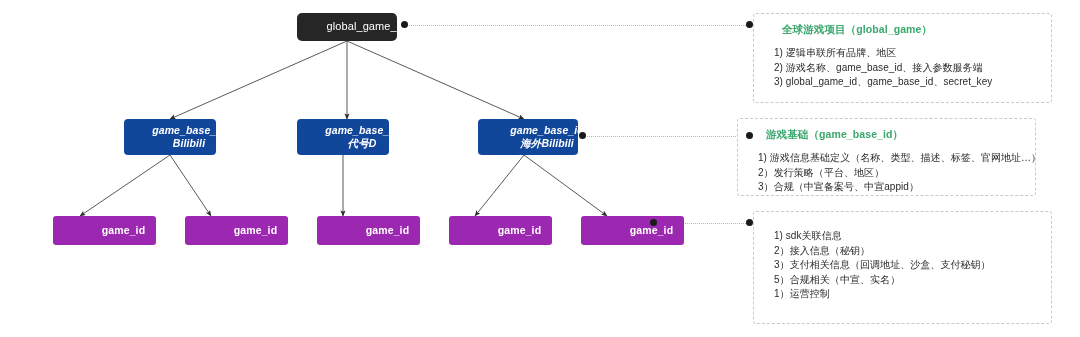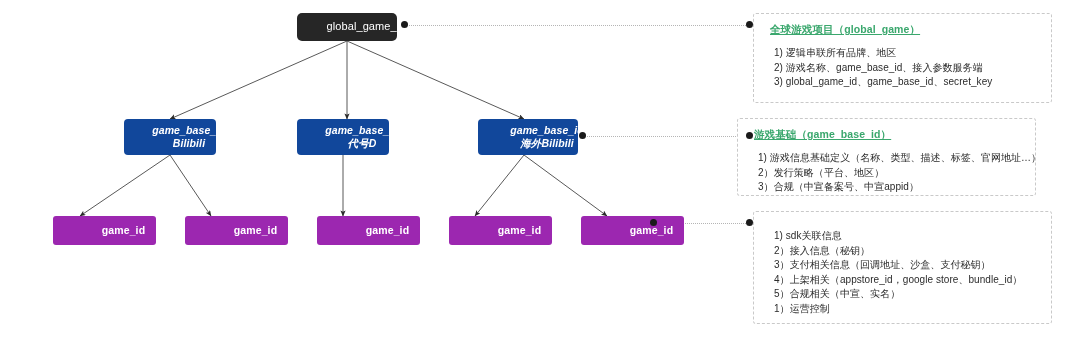--- a/index.html
+++ b/index.html
@@ -78,24 +78,23 @@
     border: 1px dashed #c9c9c9;
     border-radius: 3px;
     background: #ffffff;
     padding: 9px 12px 10px 12px;
     z-index: 3;
   }
   .panel-title {
     color: #3aa76d;
     font-weight: bold;
     font-size: 10.5px;
-    margin: 0 0 9px 4px;
+    margin: 0 0 9px 16px;
     letter-spacing: 0.1px;
     white-space: nowrap;
-    text-decoration: underline;
   }
   .panel-list {
     margin: 8px;
     padding: 0;
     list-style: none;
   }
   .panel-list li {
     color: #2b2b2b;
     font-size: 10px;
     line-height: 14.5px;
@@ -219,19 +218,18 @@
       <li>2）发行策略（平台、地区）</li>
       <li>3）合规（中宣备案号、中宣appid）</li>
     </ul>
   </div>
 
   <div class="panel" style="left:753px; top:211px; width:299px; height:113px;">
     <ul class="panel-list">
       <li>1) sdk关联信息</li>
       <li>2）接入信息（秘钥）</li>
       <li>3）支付相关信息（回调地址、沙盒、支付秘钥）</li>
-      <li>4）上架相关（appstore_id，google store、bundle_id）</li>
       <li>5）合规相关（中宣、实名）</li>
       <li>1）运营控制</li>
     </ul>
   </div>
 
 </div>
 
 </body></html>

